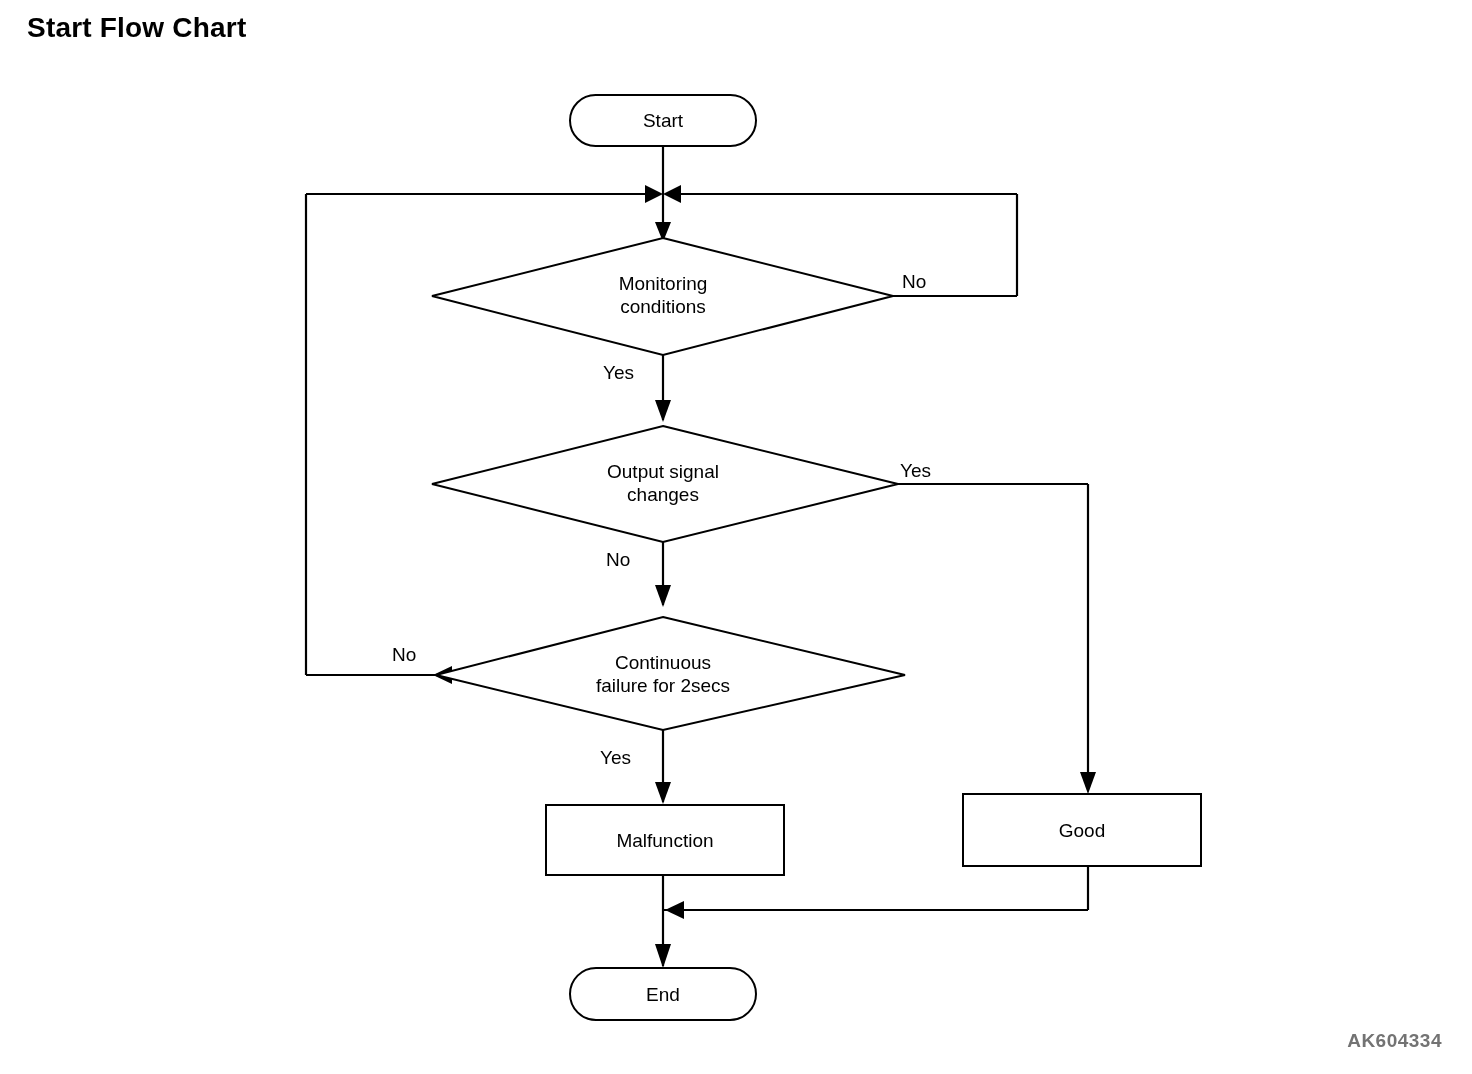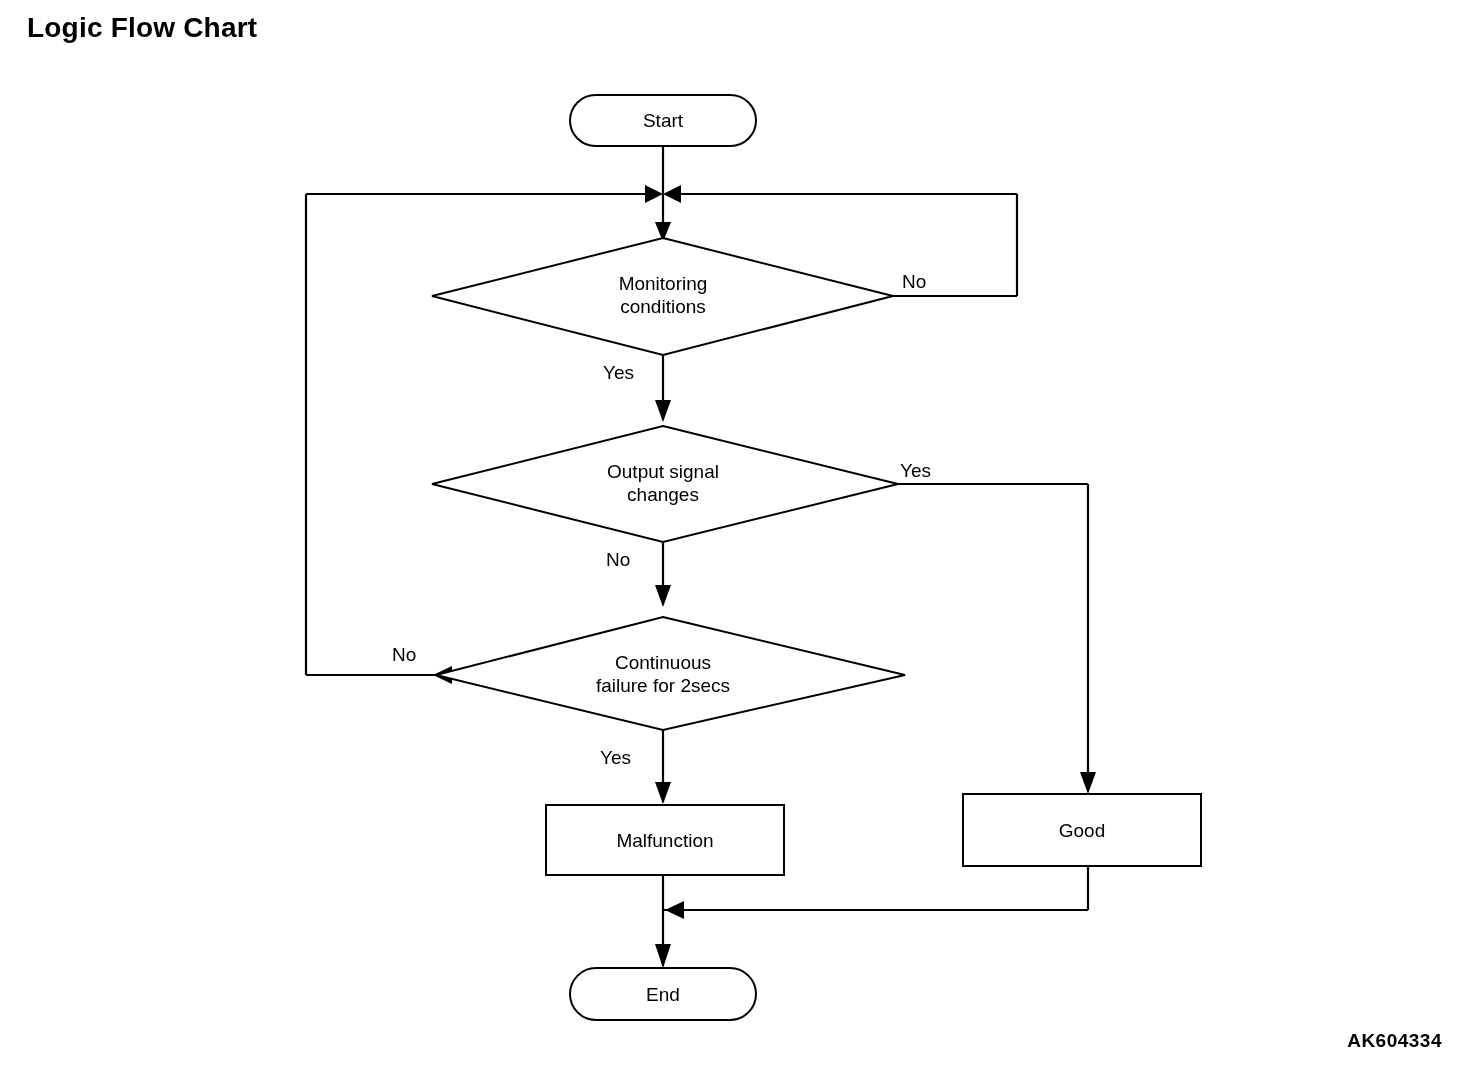--- a/index.html
+++ b/index.html
@@ -28,21 +28,21 @@
     letter-spacing: 0.2px;
     color: #000000;
     white-space: nowrap;
   }
   #ref-code {
     position: absolute;
     right: 30px;
     top: 1030px;
     font-size: 19px;
     font-weight: bold;
-    color: #000000;
+    color: #737373;
     letter-spacing: 0.5px;
     white-space: nowrap;
   }
   #flow-svg {
     position: absolute;
     left: 0;
     top: 0;
     width: 1472px;
     height: 1074px;
   }
@@ -69,21 +69,21 @@
   .arrow-head {
     fill: #000000;
     stroke: none;
   }
 </style>
 </head>
 <body>
 
 <div id="page">
 
-  <div id="page-title">Logic Flow Chart</div>
+  <div id="page-title">Start Flow Chart</div>
 
   <svg id="flow-svg" viewBox="0 0 1472 1074">
 
     <defs>
       <marker id="arrow-down" markerWidth="14" markerHeight="14" refX="1" refY="6" orient="auto" markerUnits="userSpaceOnUse">
         <path d="M0,0 L14,0 L7,14 z" class="arrow-head"></path>
       </marker>
     </defs>
 
     <g>

